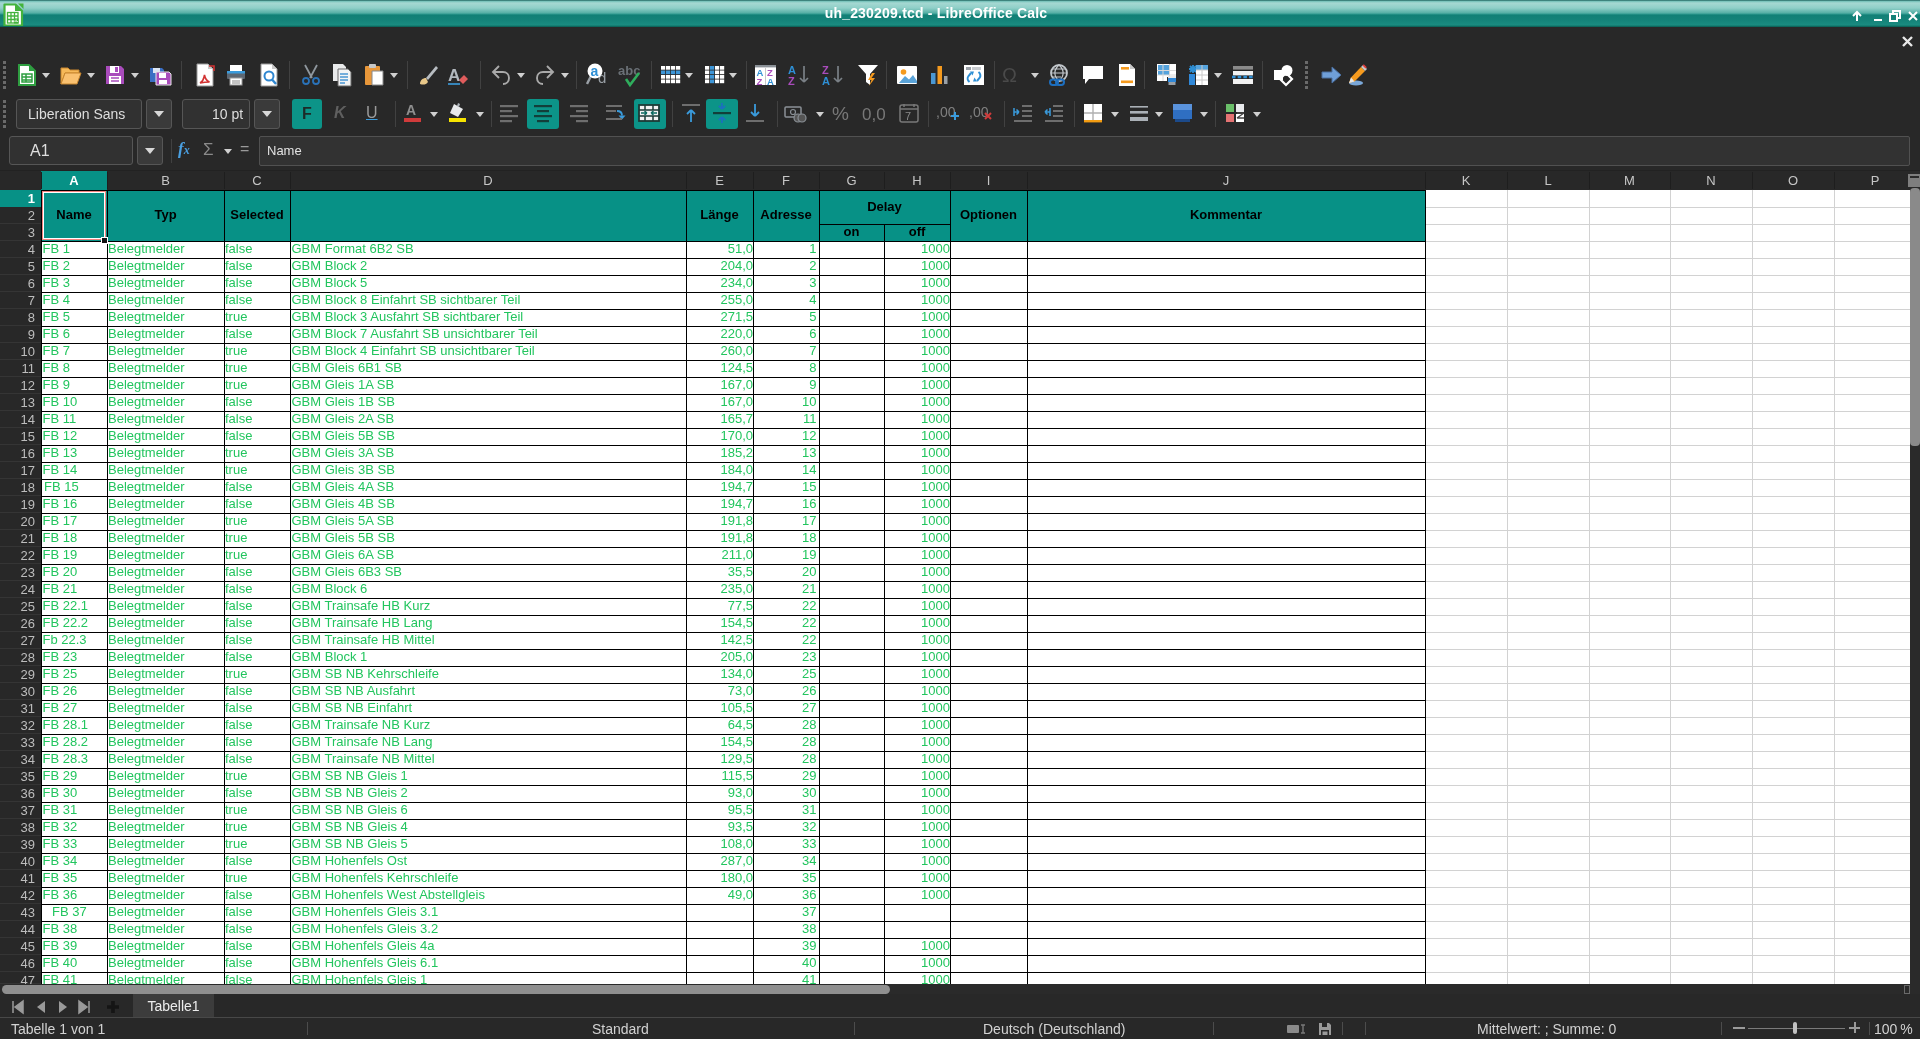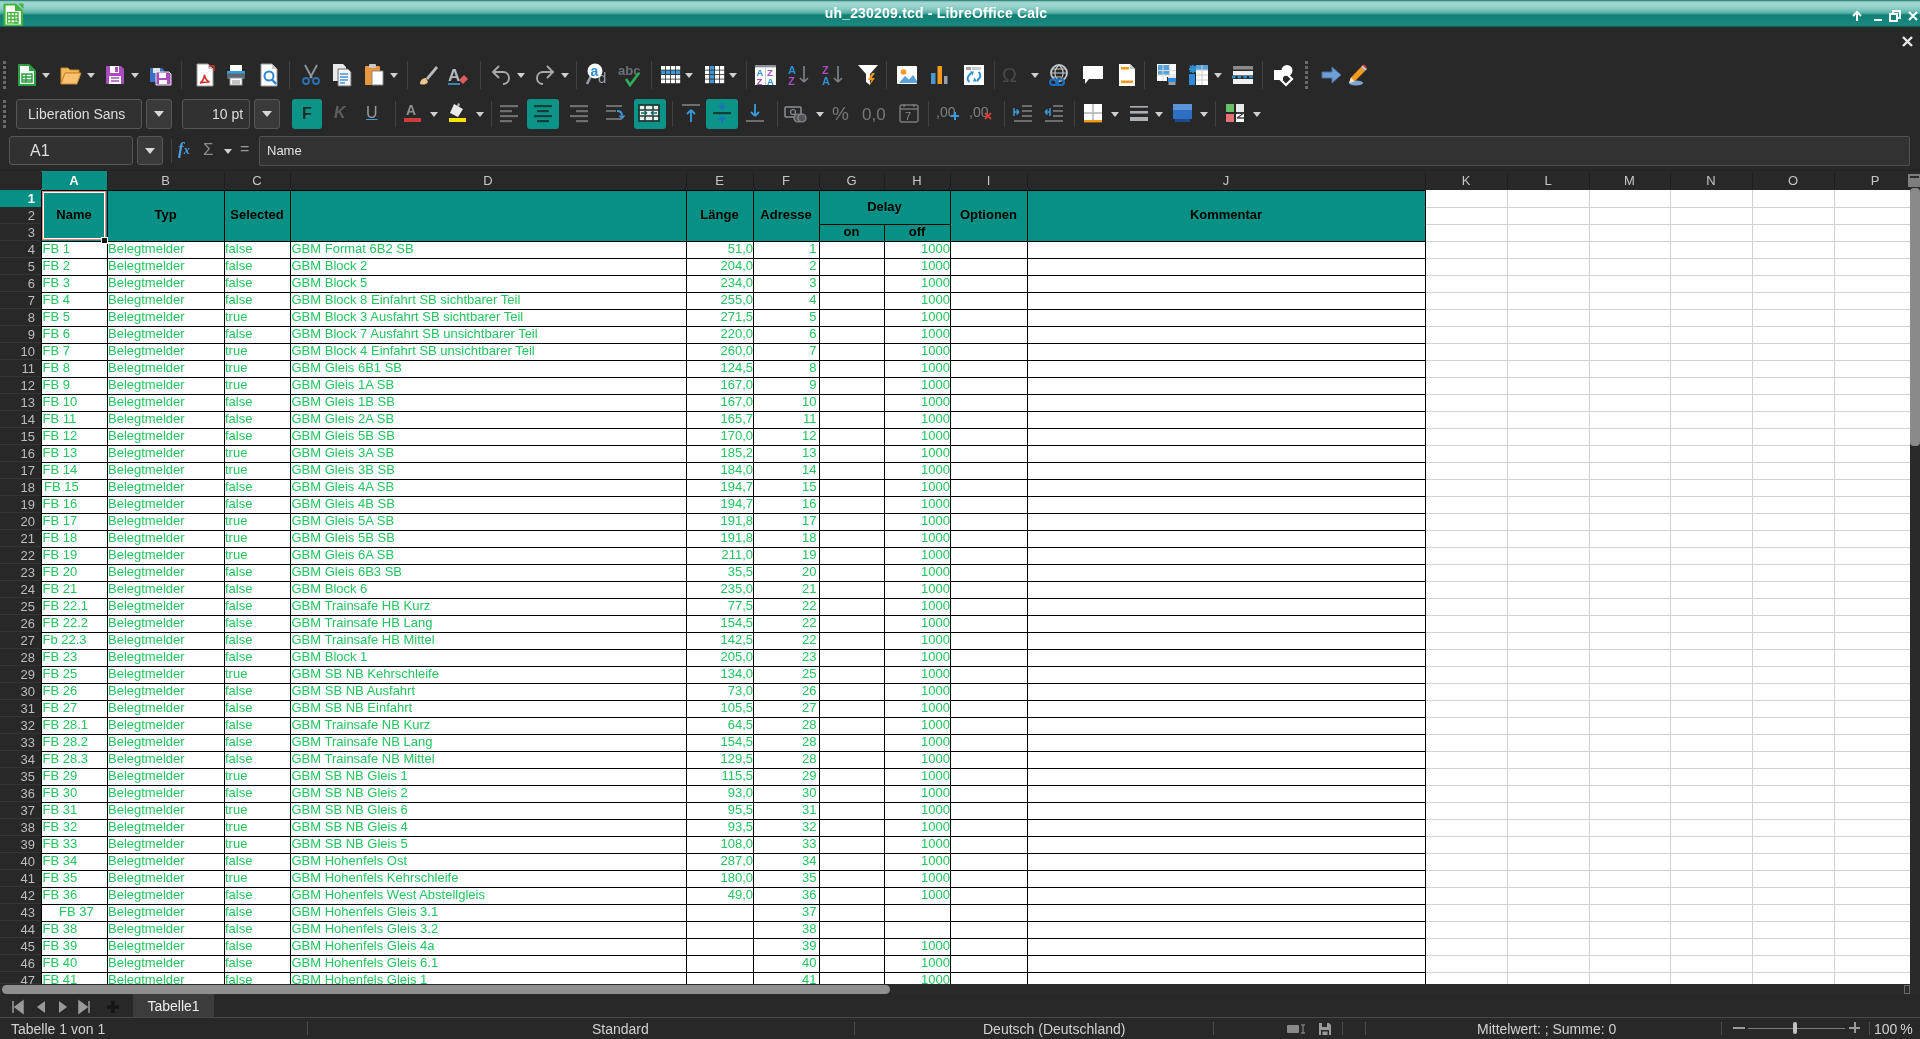--- a/index.html
+++ b/index.html
@@ -966,21 +966,21 @@
     <div class="datarow" style="top:887px">
       <span style="left:1.5px">FB 36</span>
       <span style="left:67px">Belegtmelder</span>
       <span style="left:184px">false</span>
       <span style="left:250.5px">GBM Hohenfels West Abstellgleis</span>
       <span style="right:672px">49,0</span>
       <span style="right:608.5px">36</span>
       <span style="right:475px">1000</span>
     </div>
     <div class="datarow" style="top:904px">
-      <span style="left:18px">FB 37</span>
+      <span style="left:11px">FB 37</span>
       <span style="left:67px">Belegtmelder</span>
       <span style="left:184px">false</span>
       <span style="left:250.5px">GBM Hohenfels Gleis 3.1</span>
       <span style="right:608.5px">37</span>
     </div>
     <div class="datarow" style="top:921px">
       <span style="left:1.5px">FB 38</span>
       <span style="left:67px">Belegtmelder</span>
       <span style="left:184px">false</span>
       <span style="left:250.5px">GBM Hohenfels Gleis 3.2</span>

